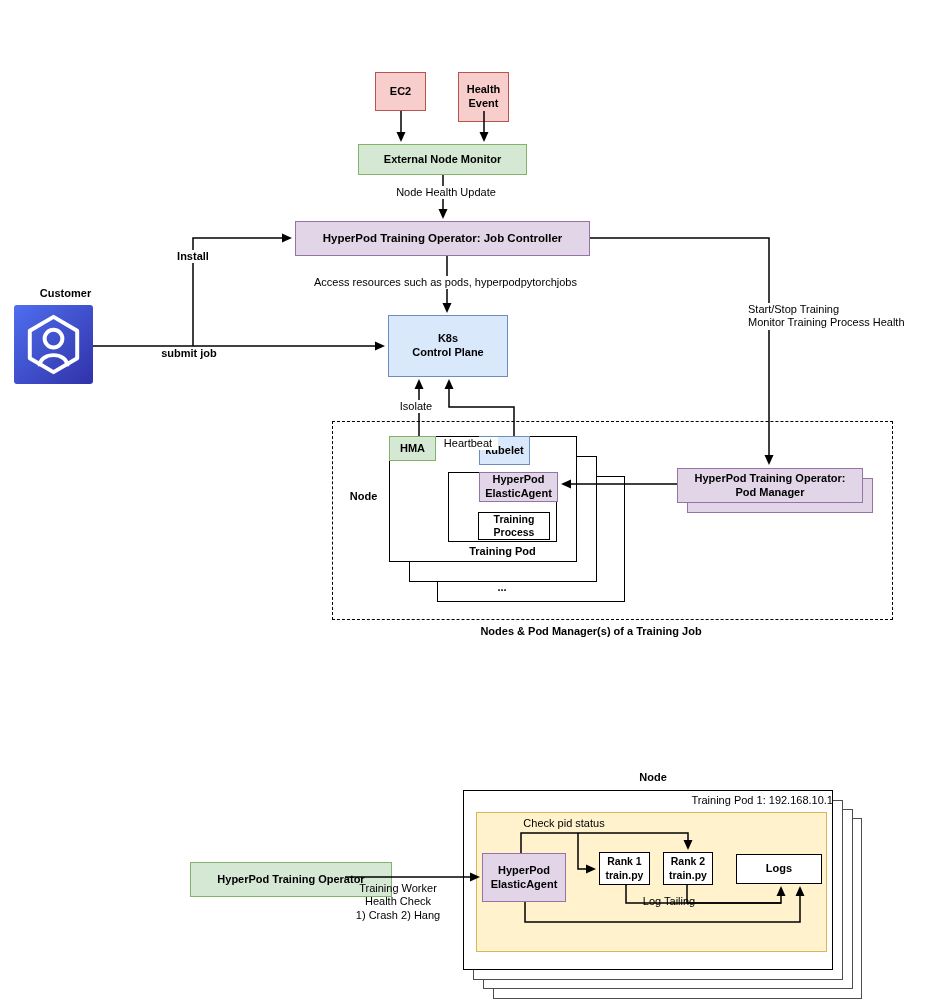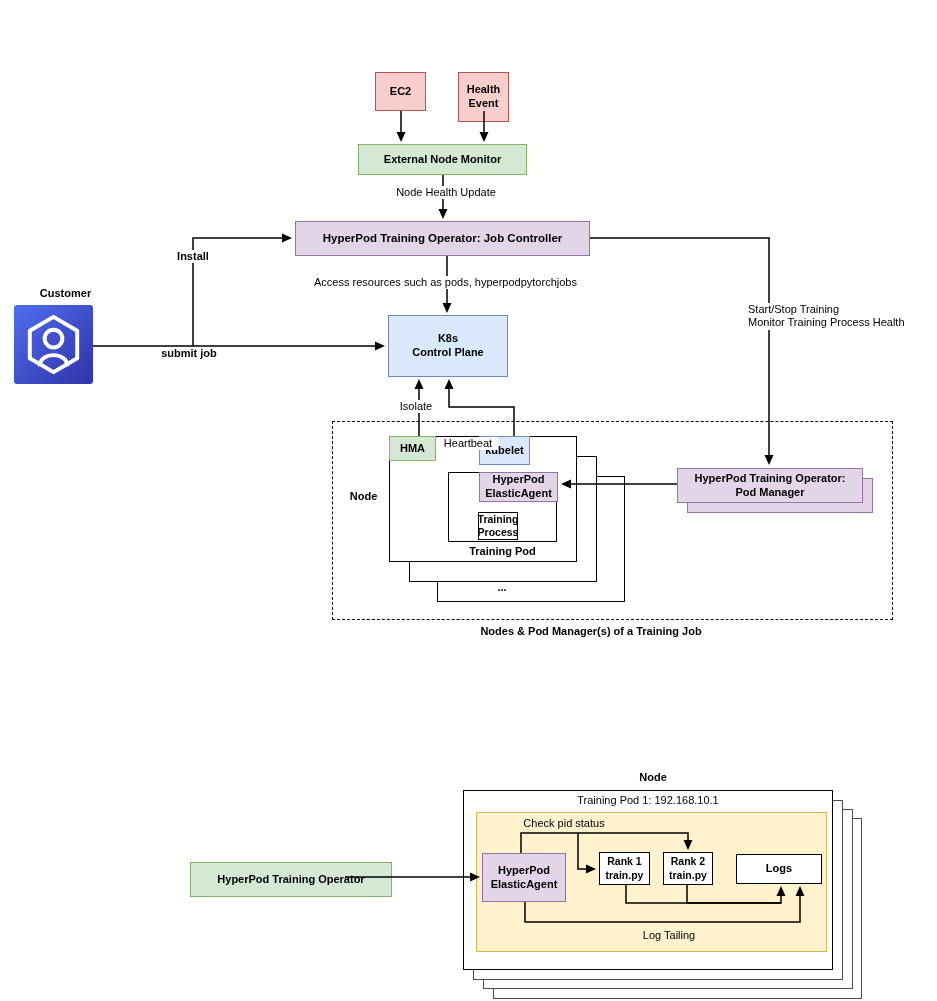--- a/index.html
+++ b/index.html
@@ -62,21 +62,21 @@
       <path d="M26,62 C26,47 54,47 54,62"></path>
     </g>
   </svg>
 
   <div class="box plain" style="left:389px;top:436px;width:188px;height:126px;"></div>
   <div class="box green" style="left:389px;top:436px;width:47px;height:25px;">HMA</div>
   <div class="box blue" style="left:479px;top:436px;width:51px;height:29px;">kubelet</div>
   <div class="box plain" style="left:448px;top:472px;width:109px;height:70px;"></div>
   <div class="box purple" style="left:479px;top:472px;width:79px;height:30px;">HyperPod
 ElasticAgent</div>
-  <div class="box plain f10" style="left:478px;top:512px;width:40px;height:28px;">Training
+  <div class="box plain f10" style="left:478px;top:512px;width:72px;height:28px;">Training
 Process</div>
   <div class="box purple" style="left:677px;top:468px;width:186px;height:35px;">HyperPod Training Operator:
 Pod Manager</div>
 
   <div class="box plain" style="left:463px;top:790px;width:370px;height:180px;"></div>
   <div class="box yellow" style="left:476px;top:812px;width:351px;height:140px;"></div>
   <div class="box green" style="left:143px;top:862px;width:202px;height:35px;margin-left:47px;">HyperPod Training Operator</div>
   <div class="box purple" style="left:482px;top:853px;width:84px;height:49px;">HyperPod
 ElasticAgent</div>
   <div class="box plain f10" style="left:599px;top:852px;width:51px;height:33px;">Rank 1
@@ -120,17 +120,20 @@
 Monitor Training Process Health</div>
   <div class="lbl bgw" style="left:392px;top:400px;width:48px;">Isolate</div>
   <div class="lbl bgw" style="left:438px;top:390px;width:60px;margin-top:47px;">Heartbeat</div>
 
   <div class="lbl bold" style="left:341px;top:490px;width:45px;">Node</div>
   <div class="lbl bold" style="left:448px;top:545px;width:109px;">Training Pod</div>
   <div class="lbl bold" style="left:480px;top:581px;width:44px;">...</div>
   <div class="lbl bold" style="left:460px;top:625px;width:262px;">Nodes &amp; Pod Manager(s) of a Training Job</div>
 
   <div class="lbl bold" style="left:563px;top:771px;width:180px;">Node</div>
-  <div class="lbl f115" style="left:463px;top:794px;width:370px;">Training Pod 1: 192.168.10.1</div>
+  <div class="lbl f115" style="left:463px;top:794px;width:370px;text-align:right;">Training Pod 1: 192.168.10.1</div>
   <div class="lbl" style="left:514px;top:817px;width:100px;">Check pid status</div>
-  <div class="lbl" style="left:606px;top:929px;width:126px;">Log Tailing</div>
+  <div class="lbl" style="left:606px;top:895px;width:126px;">Log Tailing</div>
+  <div class="lbl" style="left:341px;top:882px;width:114px;">Training Worker
+Health Check
+1) Crash 2) Hang</div>
 
 </div>
 
 </body></html>

